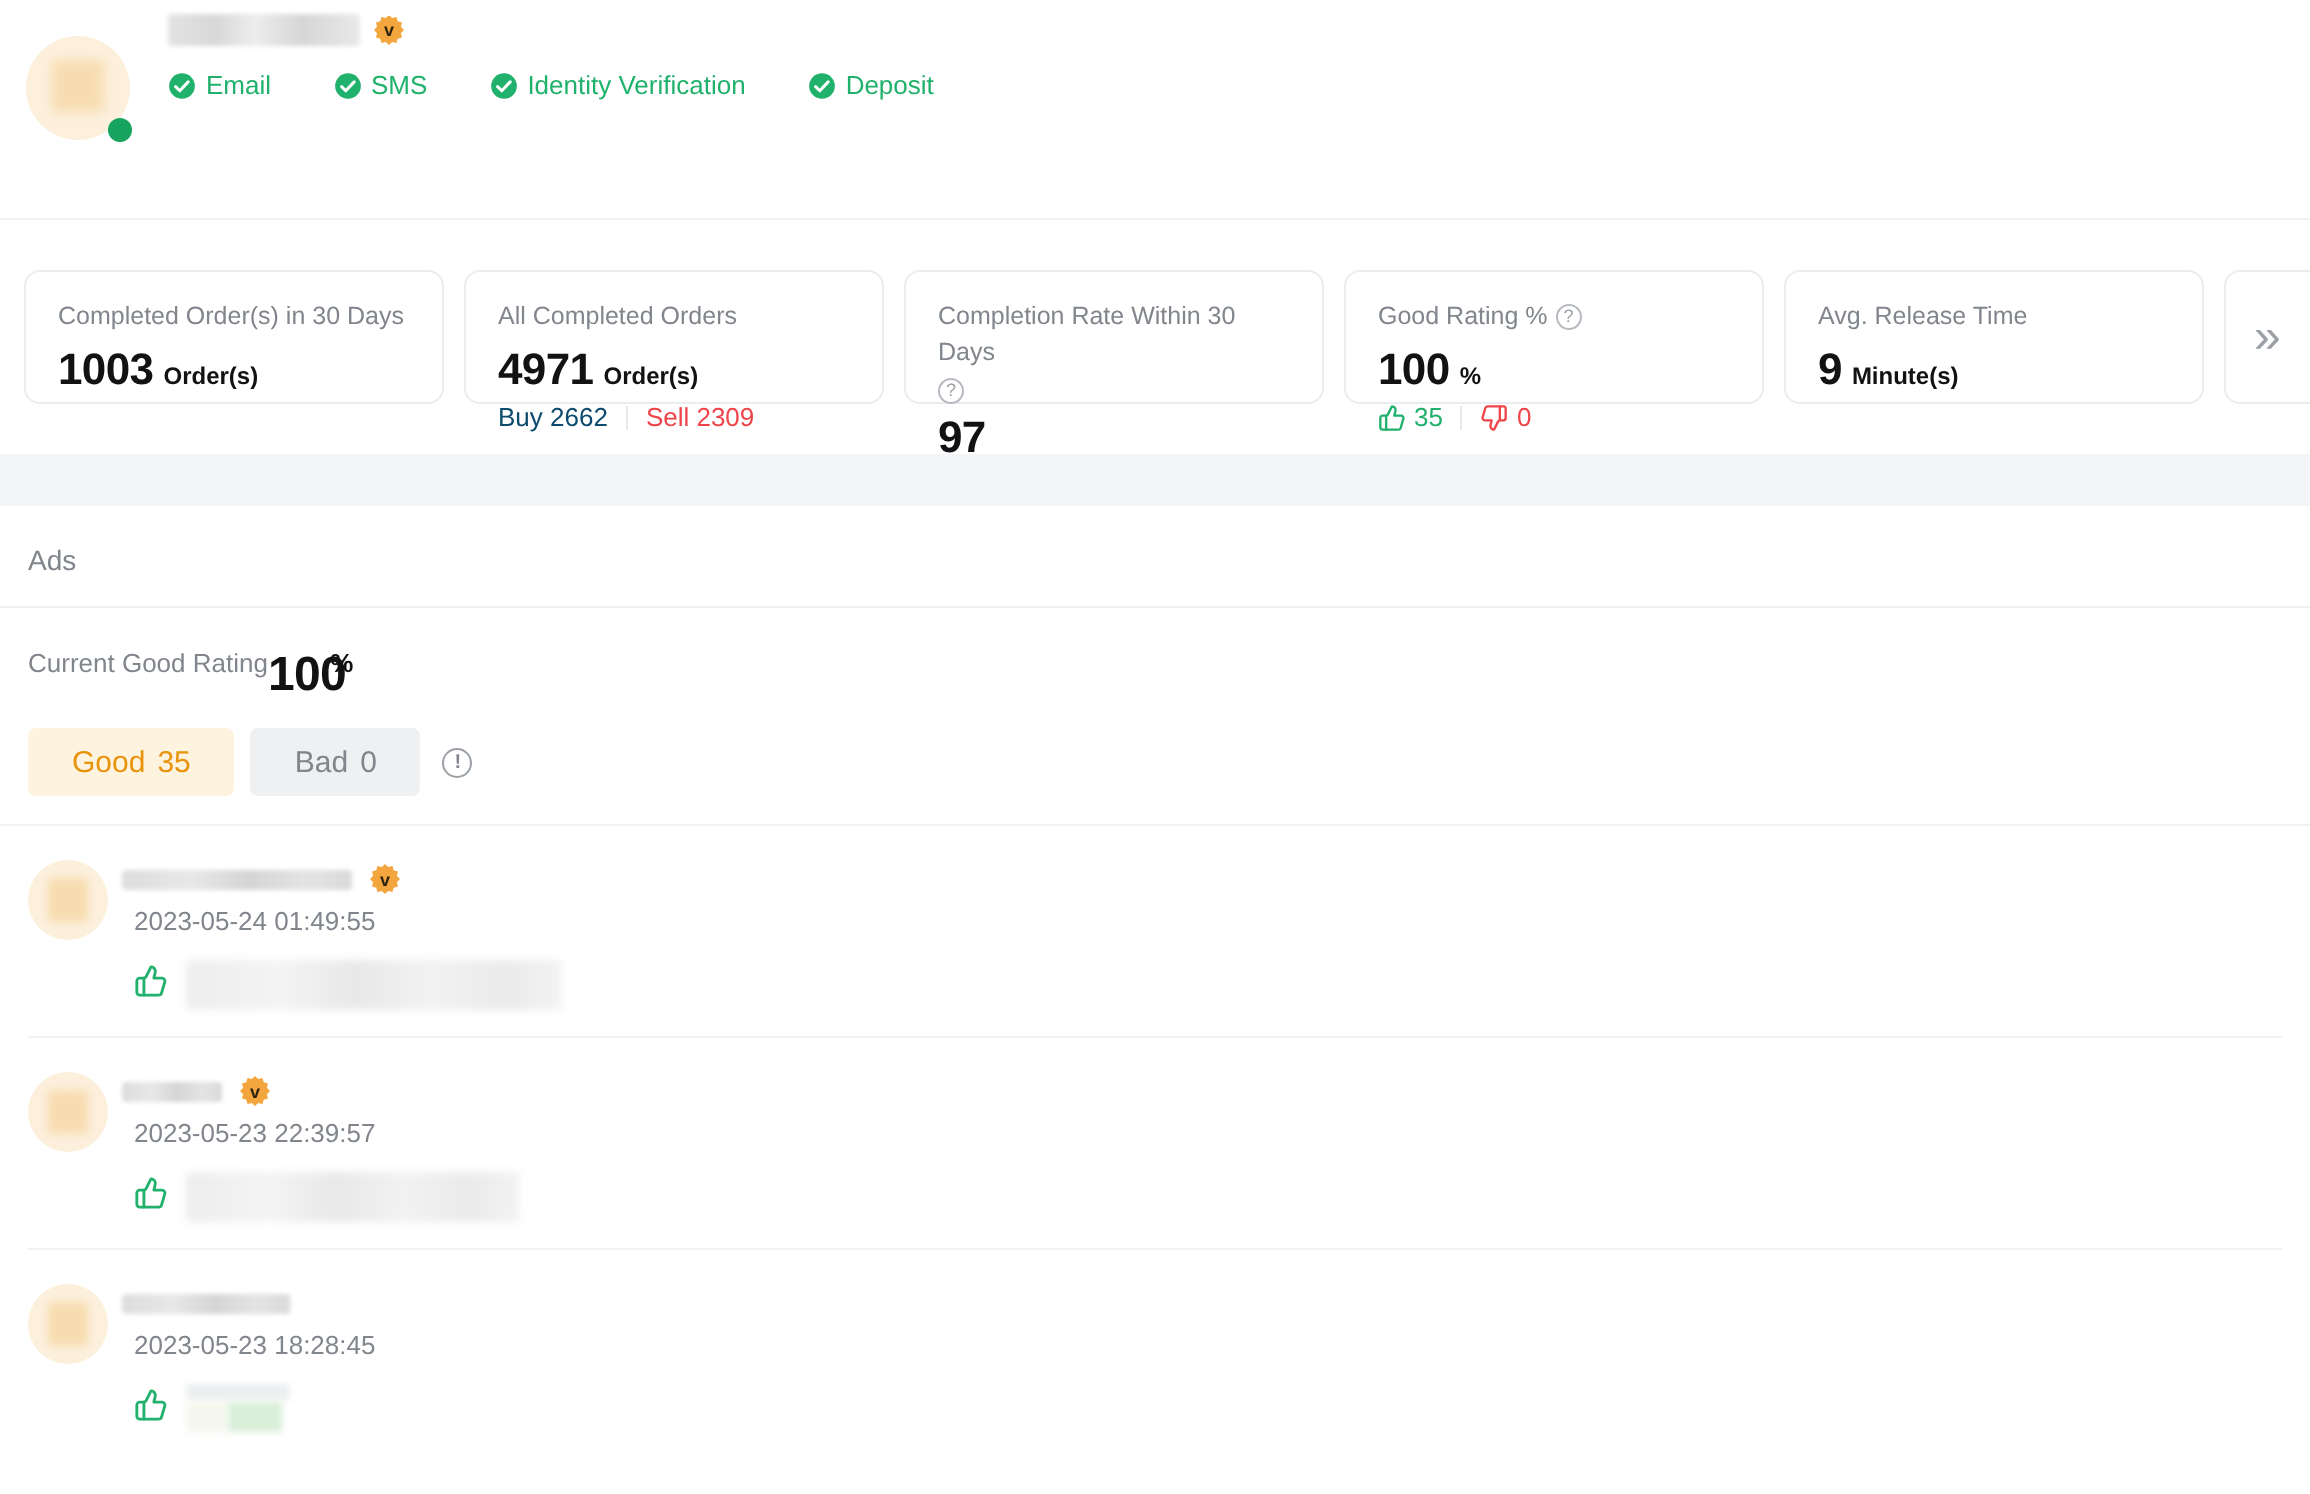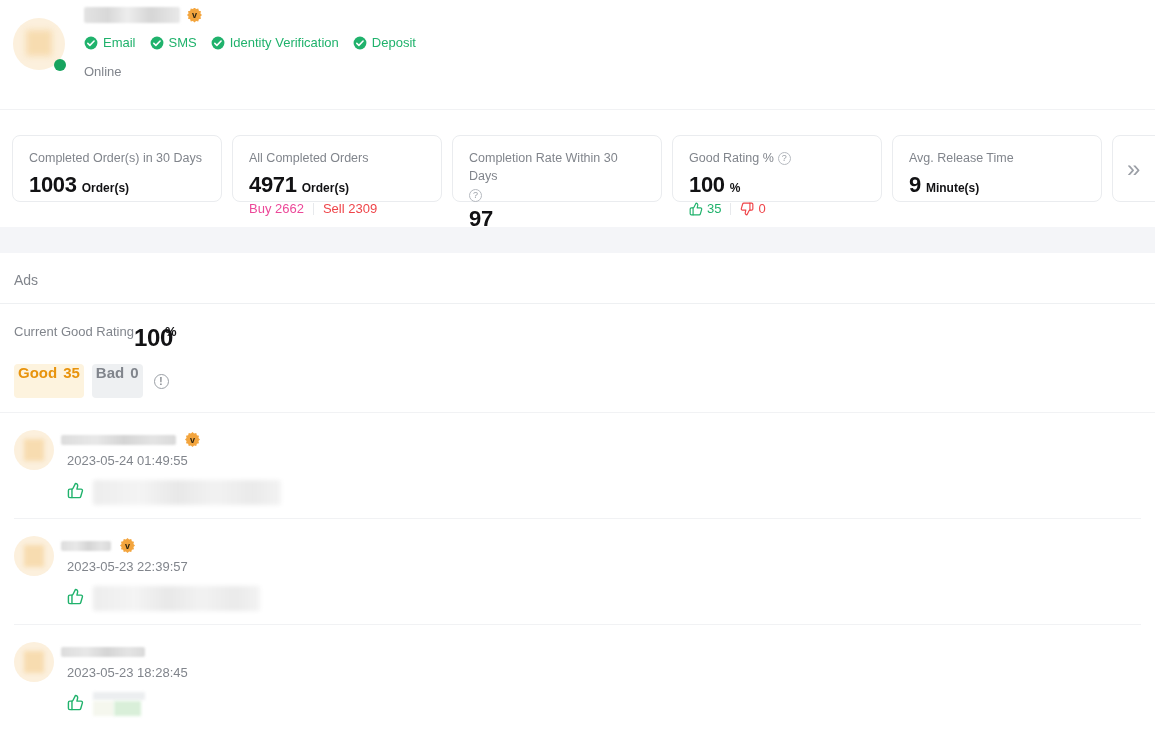--- a/index.html
+++ b/index.html
@@ -11,35 +11,35 @@
   .profile-header { height:110px; padding:0 0 0 13px; border-bottom:1px solid #f1f2f4; display:flex; gap:19px; }
   .avatar-wrap { position:relative; width:52px; height:52px; margin-top:18px; flex:none; }
   .avatar { position:relative; width:52px; height:52px; border-radius:50%; background:#fcf0dd; overflow:hidden; }
   .avatar-sq { position:absolute; left:13px; top:12px; width:26px; height:26px; background:#f7dcb0; filter:blur(3px); }
   .online-dot { position:absolute; right:-1px; bottom:-1px; width:12px; height:12px; border-radius:50%; background:#17a45f; }
   .head-col { padding-top:6px; }
   .name-row { display:flex; align-items:center; gap:7px; height:18px; }
   .name-blur { height:16px; border-radius:2px; background:linear-gradient(90deg,#e3e3e3,#d8d8d8 25%,#ededed 45%,#d6d6d6 70%,#e9e9e9); filter:blur(1px); }
   .v-badge { width:15px; height:15px; flex:none; background:#f3a53e; color:#2d2410; font-size:9px; font-weight:bold; display:flex; align-items:center; justify-content:center;
      clip-path:polygon(100% 50%,89.6% 60.6%,93.3% 75%,79% 79%,75% 93.3%,60.6% 89.6%,50% 100%,39.4% 89.6%,25% 93.3%,21% 79%,6.7% 75%,10.4% 60.6%,0% 50%,10.4% 39.4%,6.7% 25%,21% 21%,25% 6.7%,39.4% 10.4%,50% 0%,60.6% 10.4%,75% 6.7%,79% 21%,93.3% 25%,89.6% 39.4%); }
-  .badge-row { display:flex; align-items:center; gap:14px; margin-top:11px; }
+  .badge-row { display:flex; align-items:center; gap:31px; margin-top:11px; }
   .badge { display:flex; align-items:center; gap:5px; font-size:13px; color:#20b26c; }
   .check-icon { width:14px; height:14px; flex:none; }
   .status-text { margin-top:14px; font-size:13px; color:#81858c; }
 
   
   .stats-row { display:flex; gap:10px; padding:25px 0 25px 12px; overflow:hidden; flex-wrap:nowrap; }
   .stat-card { flex:0 0 210px; height:67px; border:1px solid #eaecef; border-radius:8px; padding:13px 16px; background:#fff; }
   .stat-label { font-size:12.5px; color:#81858c; line-height:1.45; display:flex; align-items:center; flex-wrap:wrap; gap:4px; }
   .stat-label .lbl { white-space:pre-wrap; }
   .value-row { margin-top:5px; display:flex; align-items:baseline; gap:5px; }
   .stat-value { font-size:22px; font-weight:bold; letter-spacing:-0.3px; color:#121214; }
   .stat-unit { font-size:12px; font-weight:bold; color:#121214; }
   .stat-sub { margin-top:3px; display:flex; align-items:center; font-size:13px; gap:0; }
-  .buy-text { color:#ec4899; }
+  .buy-text { color:#0c4a6e; }
   .sell-text { color:#ef454a; }
   .vsep { width:1px; height:12px; background:#e7e9ec; margin:0 9px; }
   .thumb-mini { width:14px; height:14px; margin-right:4px; }
   .up-green { color:#20b26c; display:flex; align-items:center; }
   .down-red { color:#ef454a; display:flex; align-items:center; }
   .help-circle { width:13px; height:13px; border-radius:50%; border:1px solid #b6bac0; color:#9ba0a6; font-size:9px; display:inline-flex; align-items:center; justify-content:center; flex:none; }
   .expand-card { flex:0 0 88px; display:flex; align-items:center; padding:0 0 0 14px; cursor:pointer; }
   .expand-glyph { font-size:24px; color:#9b9fa6; line-height:1; letter-spacing:-2px; }
 
   
@@ -48,21 +48,21 @@
   .tab { position:relative; padding:19px 0 15px; font-size:14px; color:#81858c; cursor:pointer; }
   .tab.active { color:#121214; font-weight:bold; }
   .tab.active::after { content:""; position:absolute; left:0; right:0; bottom:-1px; height:3px; border-radius:2px; background:#f7a600; }
 
   
   .rating-line { padding:20px 14px 0; display:flex; align-items:flex-start; }
   .rating-label { font-size:13px; color:#81858c; }
   .rating-value { font-size:24px; font-weight:bold; letter-spacing:-0.3px; }
   .rating-unit { font-size:13px; font-weight:bold; margin-left:-8px; }
   .filter-row { padding:12px 14px 0; display:flex; align-items:center; }
-  .pill { height:34px; padding:0 4px; border:none; border-radius:4px; font-family:inherit; font-size:15px; font-weight:bold; display:flex; align-items:flex-start; gap:6px; cursor:pointer; }
+  .pill { height:34px; padding:0 22px; border:none; border-radius:4px; font-family:inherit; font-size:15px; font-weight:normal; display:flex; align-items:center; gap:6px; cursor:pointer; }
   .pill.good { background:#fdf3de; color:#e8930c; }
   .pill.bad { background:#eef0f2; color:#81858c; margin-left:8px; }
   .info-circle { width:15px; height:15px; border-radius:50%; border:1.4px solid #9ba0a6; color:#83878d; font-size:10px; font-weight:bold; display:flex; align-items:center; justify-content:center; margin-left:11px; cursor:pointer; }
 
   
   .review-list { margin-top:14px; padding:0 14px; border-top:1px solid #f1f2f4; }
   .review { display:flex; gap:7px; padding:17px 0 13px; border-bottom:1px solid #f1f2f4; }
   .review:last-child { border-bottom:none; }
   .r-avatar { position:relative; width:40px; height:40px; border-radius:50%; background:#fcf0dd; overflow:hidden; flex:none; }
   .r-avatar-sq { position:absolute; left:10px; top:9px; width:20px; height:22px; background:#f7dcb0; filter:blur(2px); }
@@ -118,21 +118,20 @@
           <span>Identity Verification</span>
         </span>
         <span class="badge">
           <svg class="check-icon" viewBox="0 0 24 24">
               <circle cx="12" cy="12" r="11" fill="#20b26c"></circle>
               <path d="M6.5 12.6l3.6 3.5 7.2-7.6" stroke="#fff" stroke-width="2.6" fill="none" stroke-linecap="round" stroke-linejoin="round"></path>
             </svg>
           <span>Deposit</span>
         </span>
       </div>
-      <div class="status-text">Online</div>
     </div>
   </div>
 
   <div class="stats-row">
 
     <div class="stat-card">
       <div class="stat-label">
           <span class="lbl">Completed Order(s) in 30 Days</span>
         </div>
       <div class="value-row">

